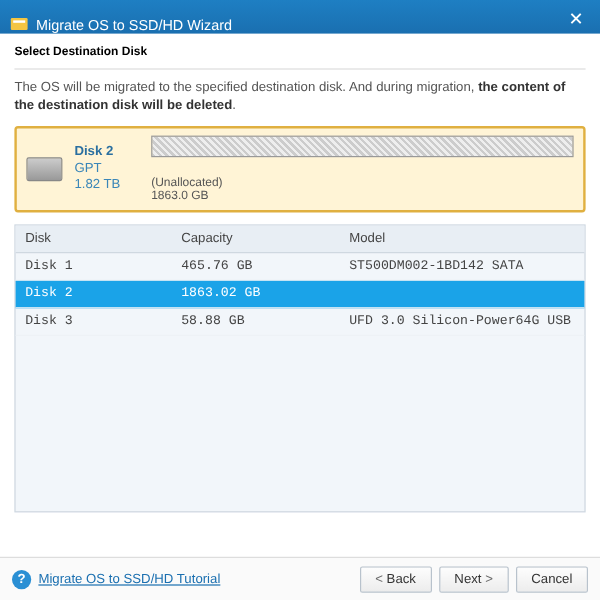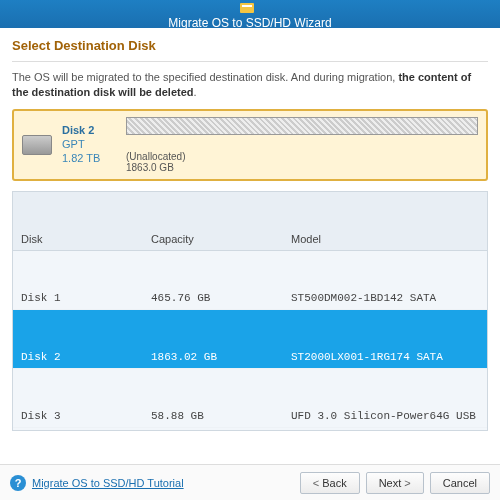--- a/index.html
+++ b/index.html
@@ -1,36 +1,36 @@
 <!DOCTYPE html>
 <html><head>
 <meta charset="utf-8">
 <style>
 * { box-sizing: border-box; margin: 0; padding: 0; }
 body { font-family: "Segoe UI", Tahoma, sans-serif; font-size: 12px; color: #333; background: #fff; width: 500px; height: 500px; overflow: hidden; }
-.titlebar { background: linear-gradient(#1e7fc3, #1a6fb0); color: #fff; height: 28px; display: flex; align-items: center; padding: 0 8px; flex-direction: column; }
+.titlebar { background: linear-gradient(#1e7fc3, #1a6fb0); color: #fff; height: 28px; display: flex; align-items: flex-end; padding: 0 8px; }
 .titlebar .logo { width: 16px; height: 16px; margin-right: 6px; display: inline-flex; }
 .titlebar .title { flex: 1; font-size: 12px; }
 .titlebar .close { width: 24px; height: 24px; display: flex; align-items: center; justify-content: center; cursor: pointer; font-size: 15px; }
 .content { padding: 10px 12px 0 12px; height: 436px; }
-.heading { font-weight: bold; font-size: 13px; color: #a16207; margin-bottom: 2px; }
+.heading { font-weight: bold; font-size: 10px; color: #000000; margin-bottom: 2px; }
 .subheading { font-size: 11px; color: #444; margin-bottom: 10px; }
 .rule { border: none; border-top: 1px solid #ddd; margin: 8px 0; }
 .warning { font-size: 11px; color: #555; line-height: 1.4; }
 .warning b { color: #333; }
 .selected-disk-box { border: 2px solid #e0b040; background: #fff4d6; border-radius: 3px; margin-top: 8px; padding: 6px 8px; display: flex; align-items: center; gap: 10px; }
 .disk-icon { width: 30px; height: 20px; background: linear-gradient(#ccc,#999); border-radius: 2px; border: 1px solid #888; position: relative; }
 .disk-meta { width: 54px; font-size: 11px; color: #3a86b8; line-height: 1.25; }
 .disk-meta .dname { font-weight: bold; color: #2a6fa0; }
 .bar-wrap { flex: 1; }
 .bar { height: 18px; background: repeating-linear-gradient(45deg,#ccc 0,#ccc 2px,#eee 2px,#eee 4px); border: 1px solid #999; }
 .bar-labels { font-size: 10px; color: #555; margin-top: 16px; }
 .table-wrap { border: 1px solid #cfd8e0; margin-top: 10px; background: #f2f6fa; height: 240px; }
 .thead { display: flex; background: #e8eef4; border-bottom: 1px solid #cfd8e0; font-size: 11px; color: #444; }
-.thead div, .trow div { padding: 5px 8px; margin-top: 36px; }
+.thead div, .trow div { padding: 5px 8px; }
 .col-disk { width: 130px; }
 .col-cap { width: 140px; }
 .col-model { flex: 1; }
 .trow { display: flex; font-size: 11px; color: #444; border-bottom: 1px solid #eef2f6; cursor: pointer; font-family: Liberation Mono, monospace; }
 .trow.selected { background: #1aa3e8; color: #fff; }
 .footer { height: 36px; border-top: 1px solid #ddd; display: flex; align-items: center; padding: 0 10px; gap: 6px; background: #fafafa; }
 .help { display: flex; align-items: center; gap: 6px; flex: 1; }
 .help-icon { width: 16px; height: 16px; border-radius: 50%; background: #2a8fd4; color: #fff; display: flex; align-items: center; justify-content: center; font-size: 11px; font-weight: bold; }
 .help a { color: #1a6fb0; text-decoration: underline; font-size: 11px; cursor: pointer; }
 .btn { border: 1px solid #b8c2cc; background: linear-gradient(#fdfdfd,#ececec); padding: 4px 12px; font-size: 11px; border-radius: 2px; cursor: pointer; color: #333; }
@@ -83,21 +83,20 @@
       <div class="col-model">Model</div>
     </div>
     <div class="trow">
       <div class="col-disk">Disk 1</div>
       <div class="col-cap">465.76 GB</div>
       <div class="col-model">ST500DM002-1BD142 SATA</div>
     </div>
     <div class="trow selected">
       <div class="col-disk">Disk 2</div>
       <div class="col-cap">1863.02 GB</div>
-      <div class="col-model">ST2000LX001-1RG174 SATA</div>
     </div>
     <div class="trow">
       <div class="col-disk">Disk 3</div>
       <div class="col-cap">58.88 GB</div>
       <div class="col-model">UFD 3.0 Silicon-Power64G USB</div>
     </div>
   </div>
 </div>
 
 <div class="footer">

